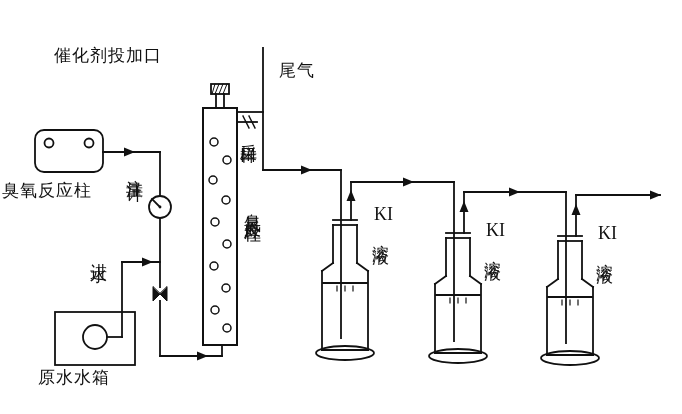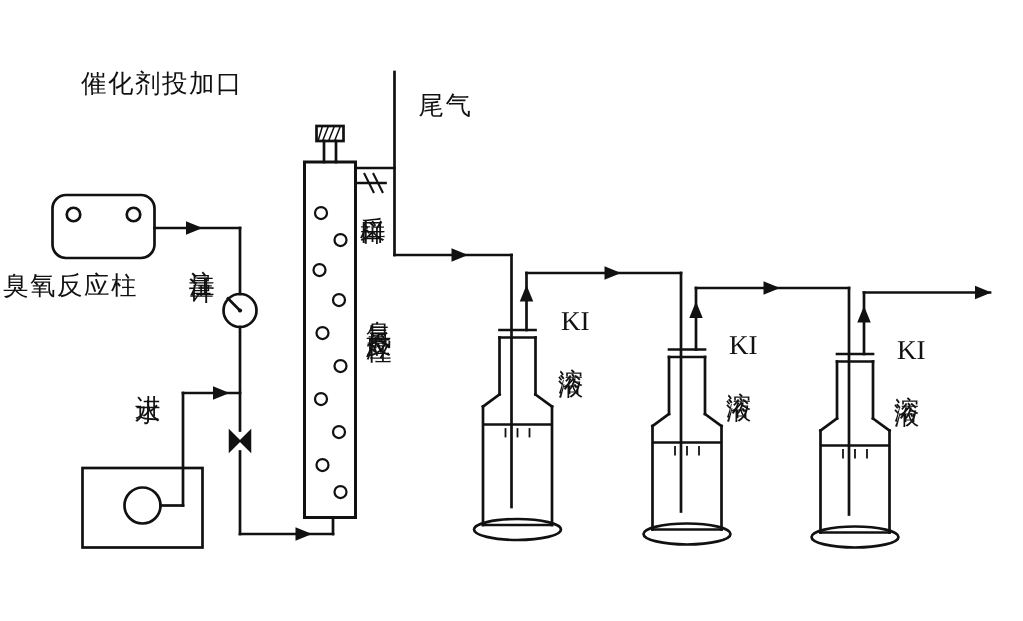--- a/index.html
+++ b/index.html
@@ -181,20 +181,21 @@
     </g>
   </svg>
 
   <div class="label" style="left:54px;top:46px;">催化剂投加口</div>
   <div class="label" style="left:279px;top:61px;">尾气</div>
   <div class="vlabel" style="left:240px;top:130px;">采样口</div>
   <div class="vlabel" style="left:244px;top:200px;">臭氧反应柱</div>
   <div class="label" style="left:2px;top:181px;">臭氧反应柱</div>
   <div class="vlabel" style="left:126px;top:166px;">注量计</div>
   <div class="vlabel" style="left:90px;top:250px;">进水</div>
+  <div class="label" style="left:38px;top:368px;">原水水箱</div>
 
   <div class="label ki" style="left:374px;top:204px;">KI</div>
   <div class="vlabel" style="left:372px;top:231px;">溶液</div>
 
   <div class="label ki" style="left:486px;top:220px;">KI</div>
   <div class="vlabel" style="left:484px;top:247px;">溶液</div>
 
   <div class="label ki" style="left:598px;top:223px;">KI</div>
   <div class="vlabel" style="left:596px;top:250px;">溶液</div>
 

